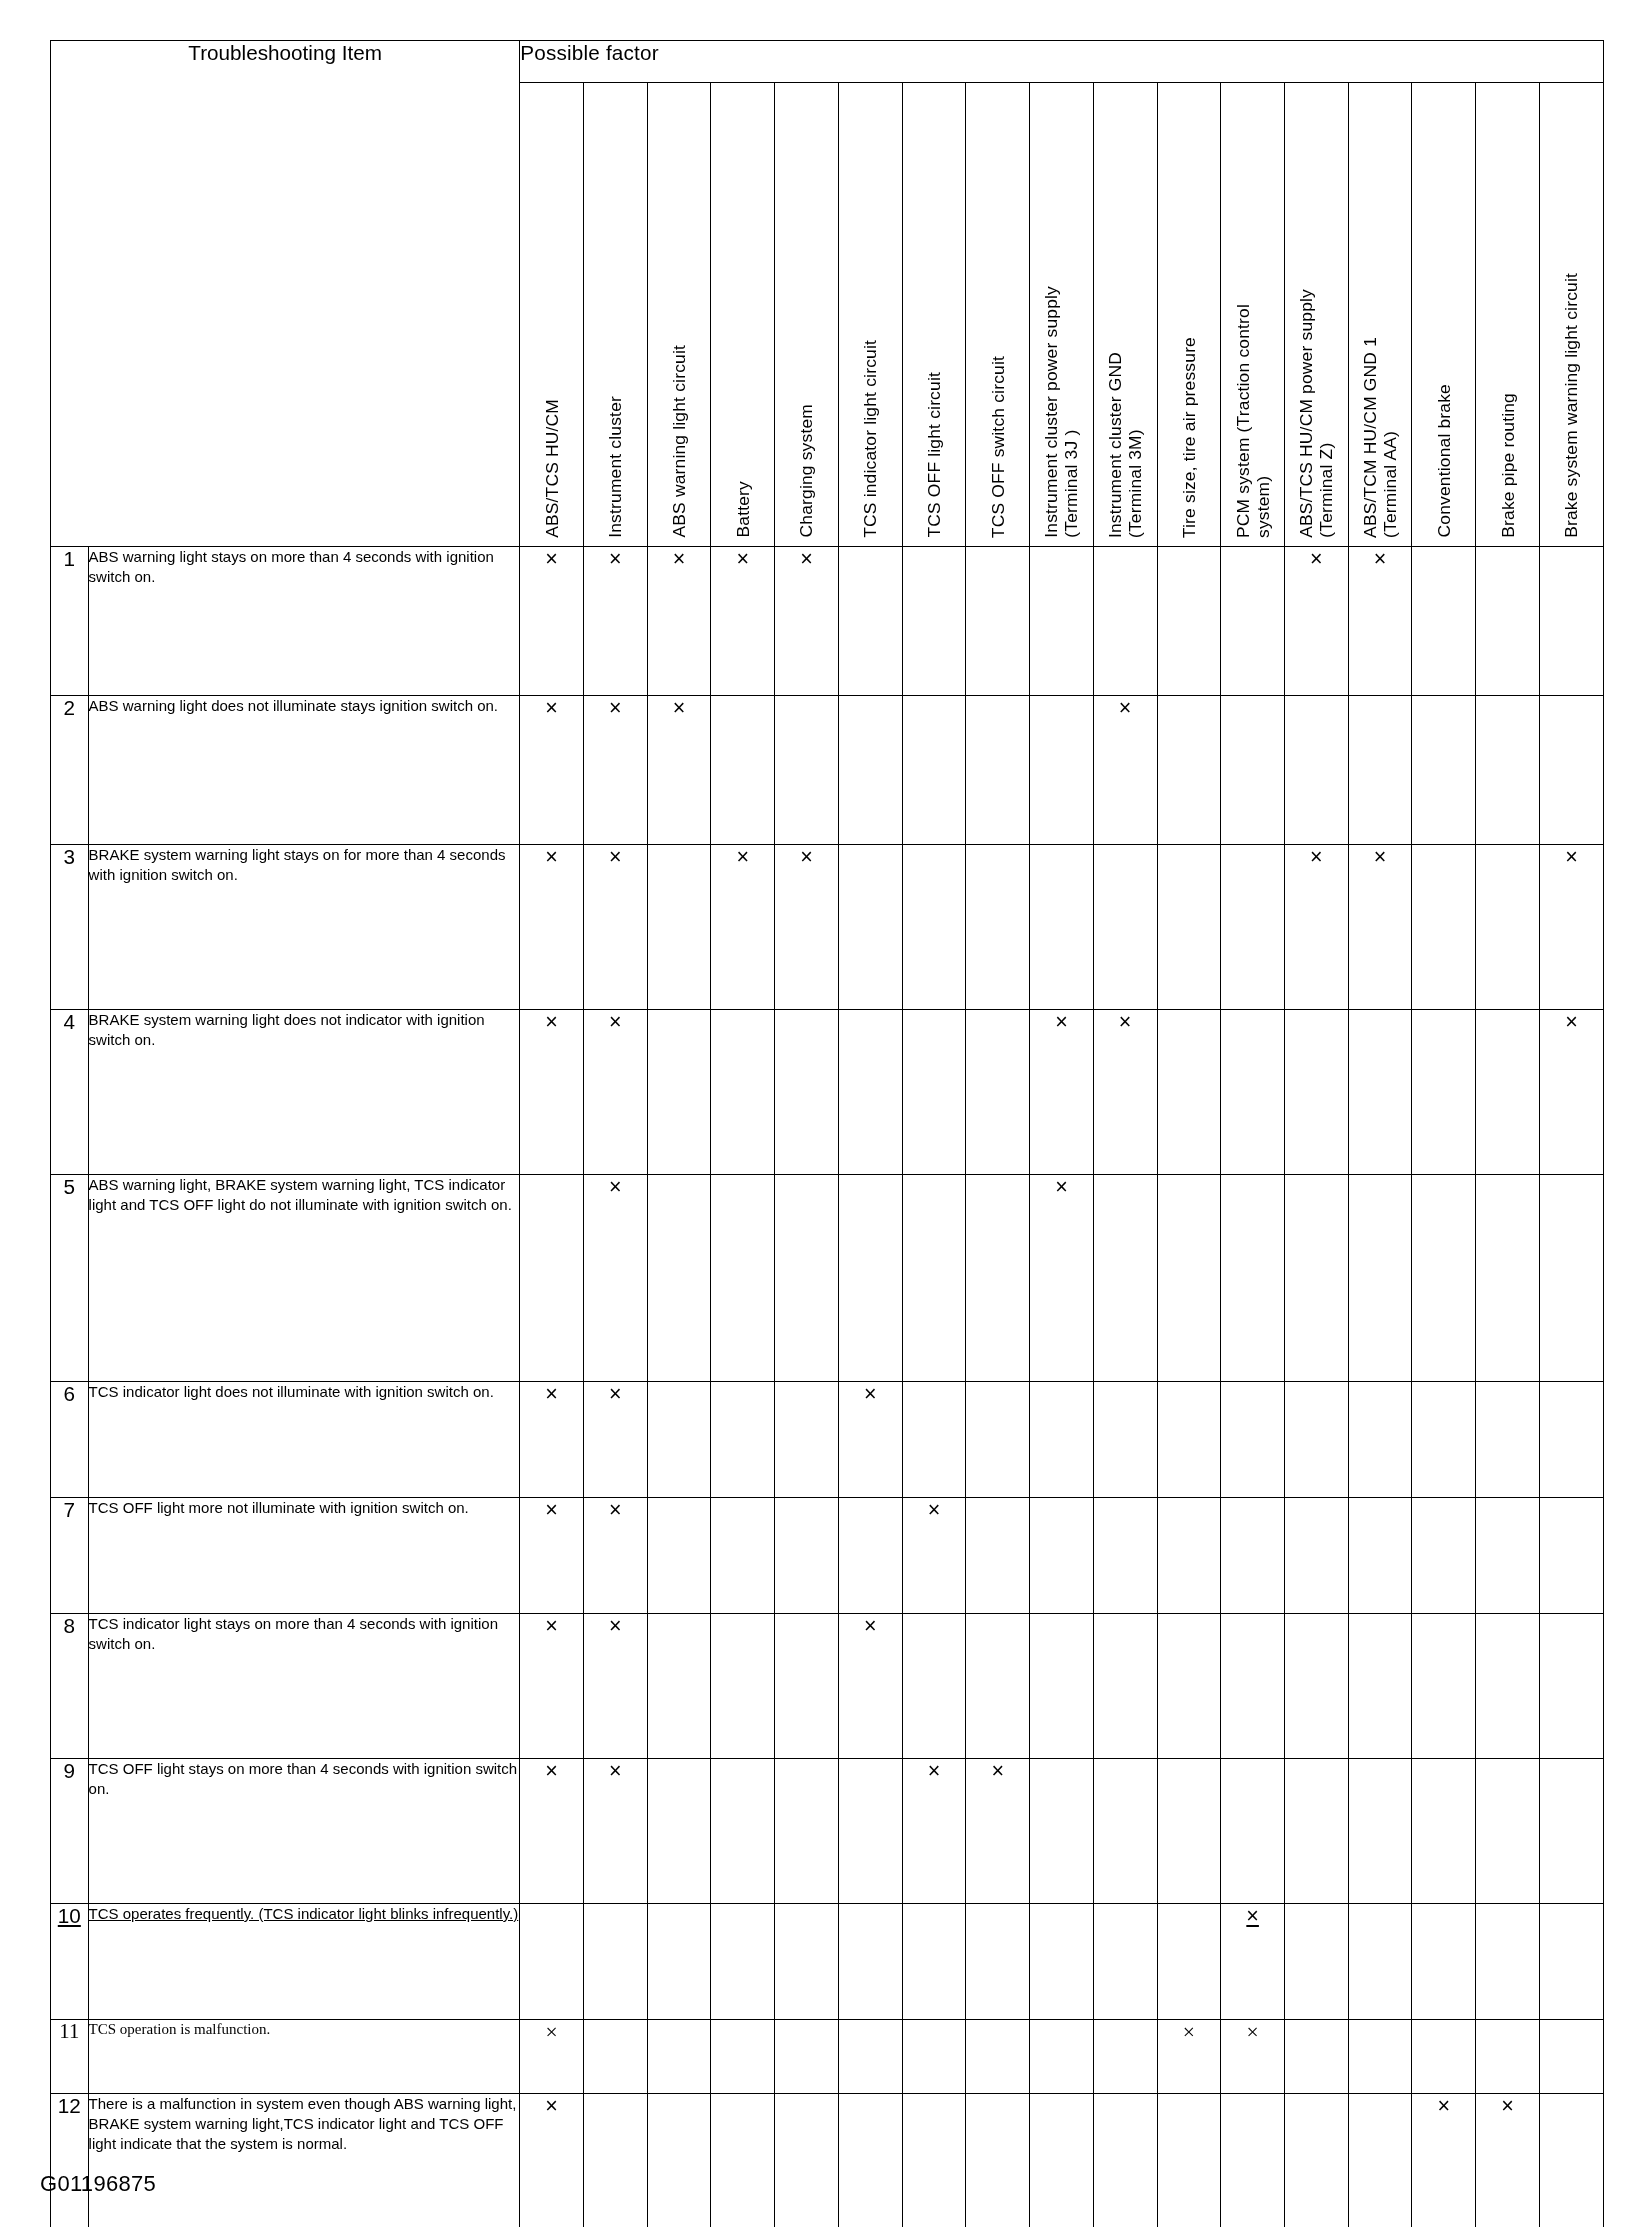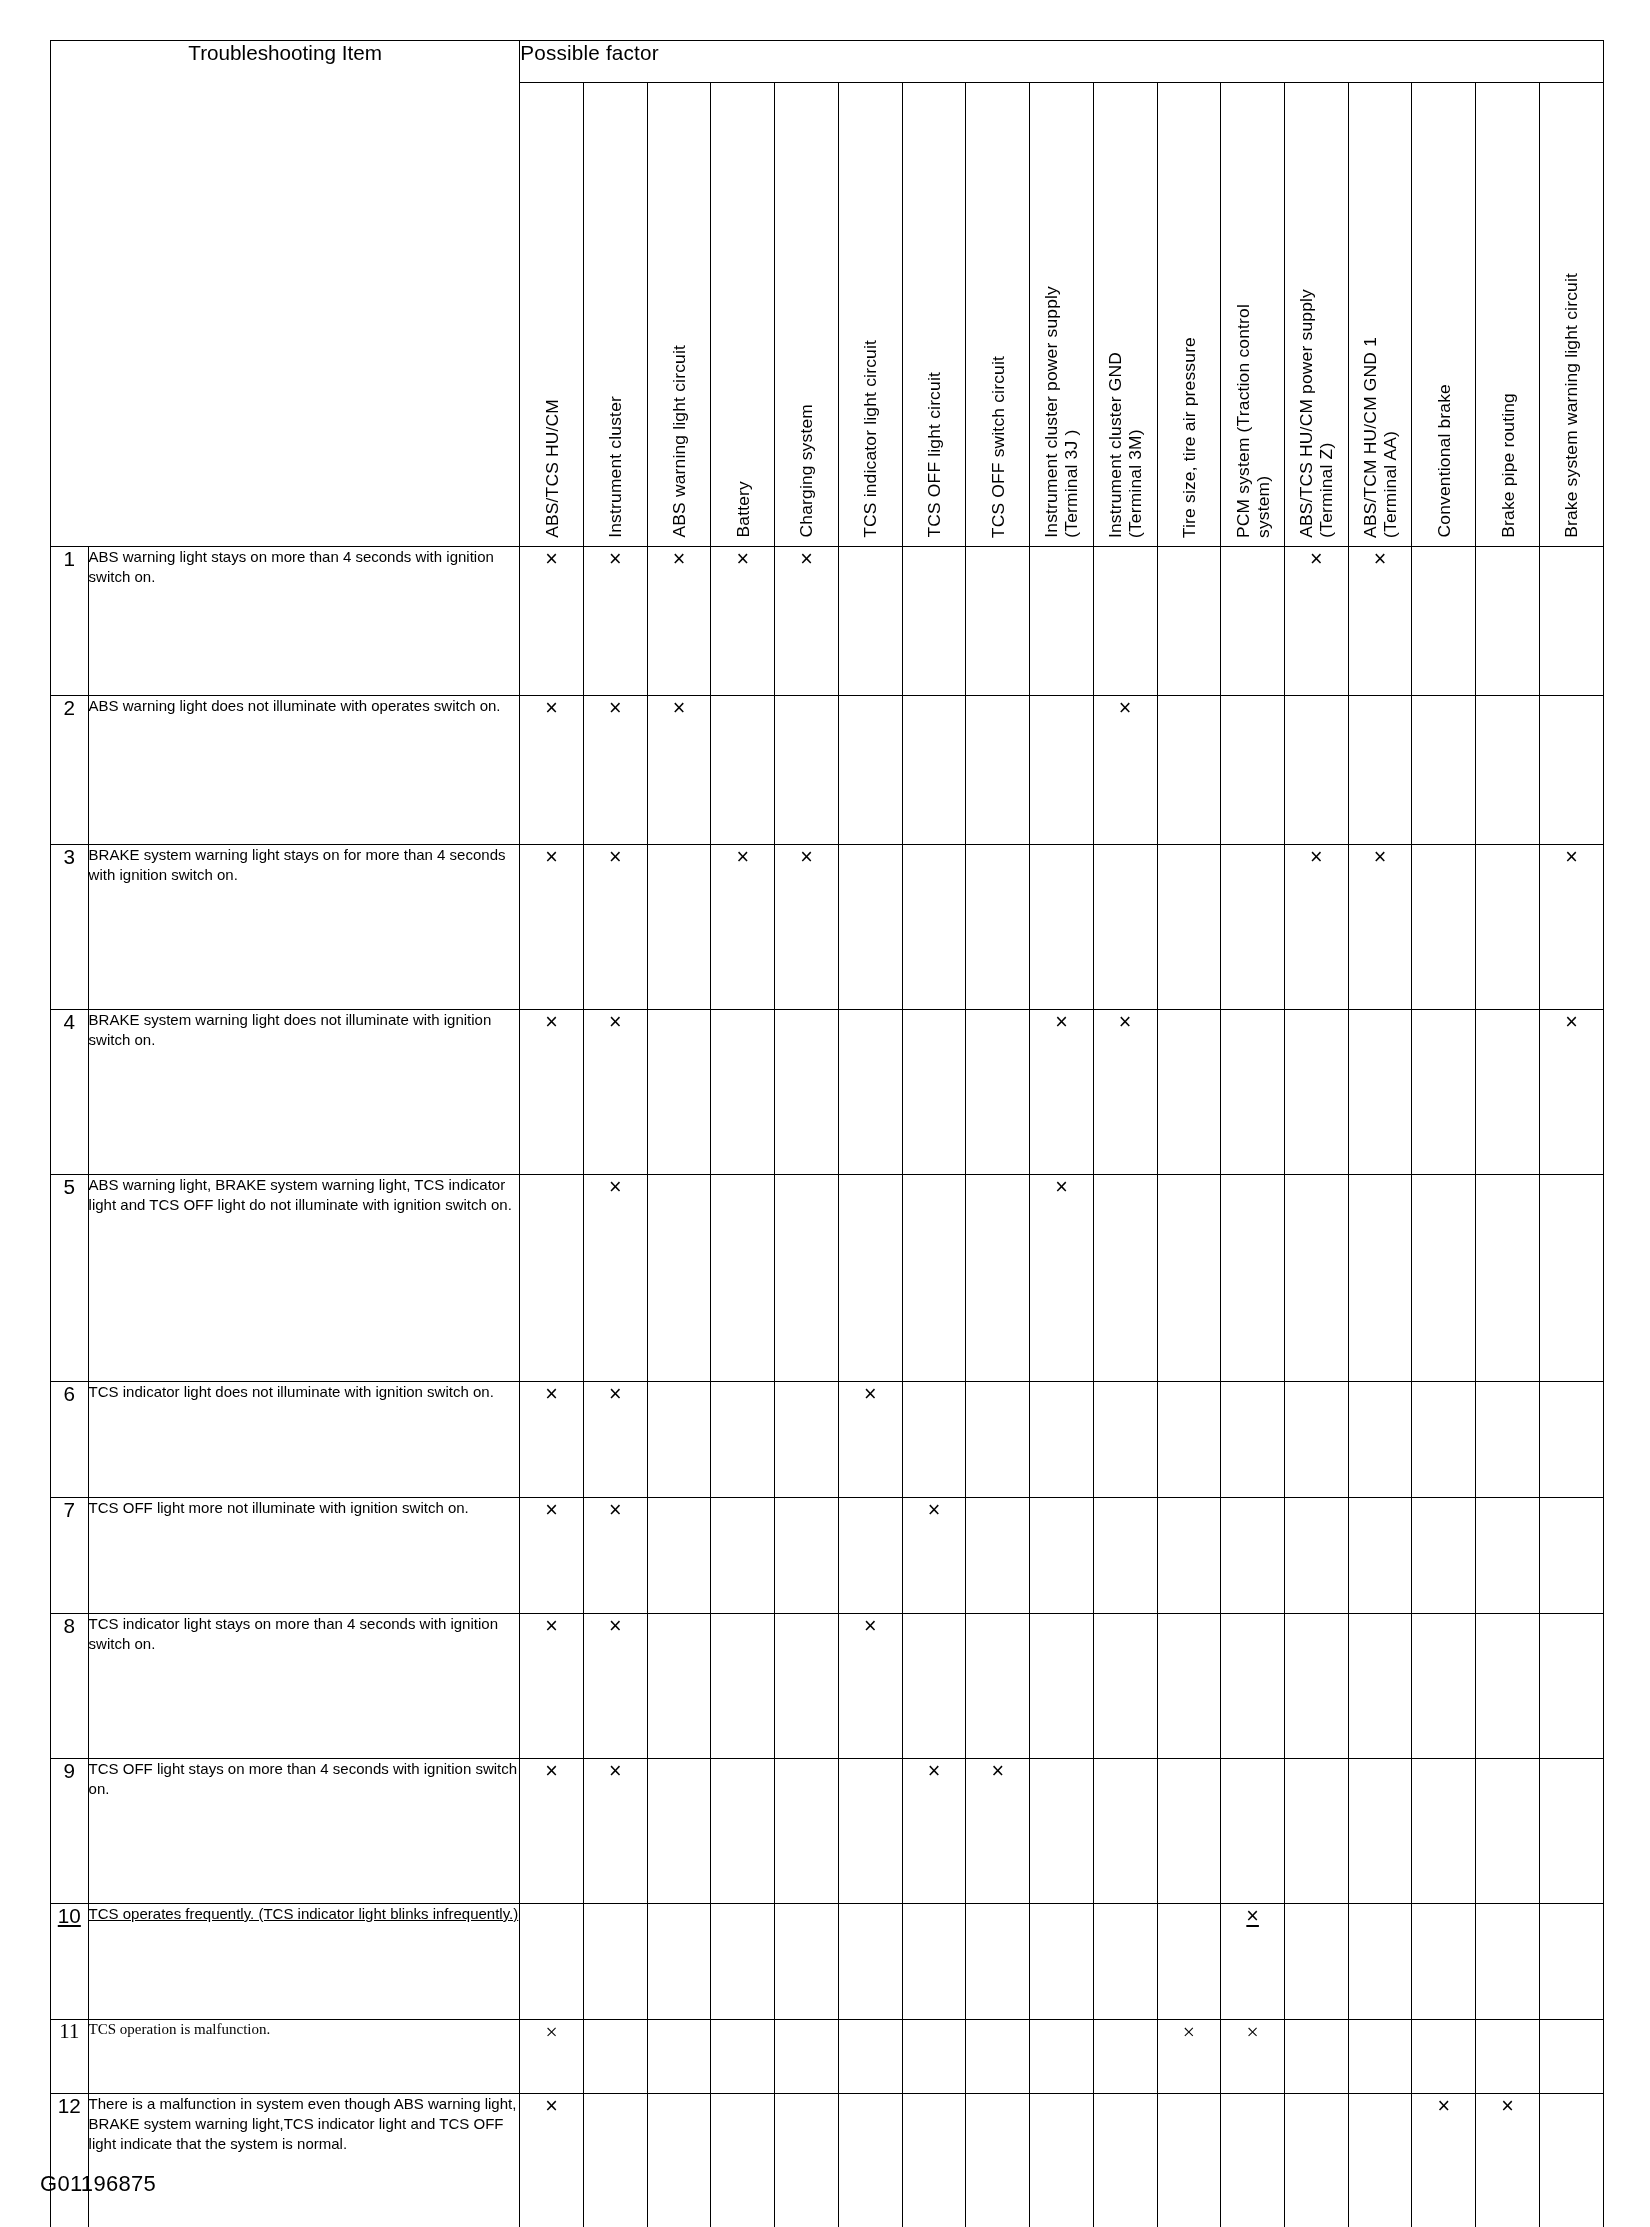--- a/index.html
+++ b/index.html
@@ -248,21 +248,21 @@
           <td class="mark"></td>
           <td class="mark"></td>
           <td class="mark"><span class="xmark">×</span></td>
           <td class="mark"><span class="xmark">×</span></td>
           <td class="mark"></td>
           <td class="mark"></td>
           <td class="mark"></td>
         </tr>
         <tr style="height: 149px;">
           <td class="num">2</td>
-          <td class="desc">ABS warning light does not illuminate with operates switch on.</td>
+          <td class="desc">ABS warning light does not illuminate stays ignition switch on.</td>
           <td class="mark"><span class="xmark">×</span></td>
           <td class="mark"><span class="xmark">×</span></td>
           <td class="mark"><span class="xmark">×</span></td>
           <td class="mark"></td>
           <td class="mark"></td>
           <td class="mark"></td>
           <td class="mark"></td>
           <td class="mark"></td>
           <td class="mark"></td>
           <td class="mark"><span class="xmark">×</span></td>
@@ -290,21 +290,21 @@
           <td class="mark"></td>
           <td class="mark"></td>
           <td class="mark"><span class="xmark">×</span></td>
           <td class="mark"><span class="xmark">×</span></td>
           <td class="mark"></td>
           <td class="mark"></td>
           <td class="mark"><span class="xmark">×</span></td>
         </tr>
         <tr style="height: 165px;">
           <td class="num">4</td>
-          <td class="desc">BRAKE system warning light does not illuminate with ignition switch on.</td>
+          <td class="desc">BRAKE system warning light does not indicator with ignition switch on.</td>
           <td class="mark"><span class="xmark">×</span></td>
           <td class="mark"><span class="xmark">×</span></td>
           <td class="mark"></td>
           <td class="mark"></td>
           <td class="mark"></td>
           <td class="mark"></td>
           <td class="mark"></td>
           <td class="mark"></td>
           <td class="mark"><span class="xmark">×</span></td>
           <td class="mark"><span class="xmark">×</span></td>

